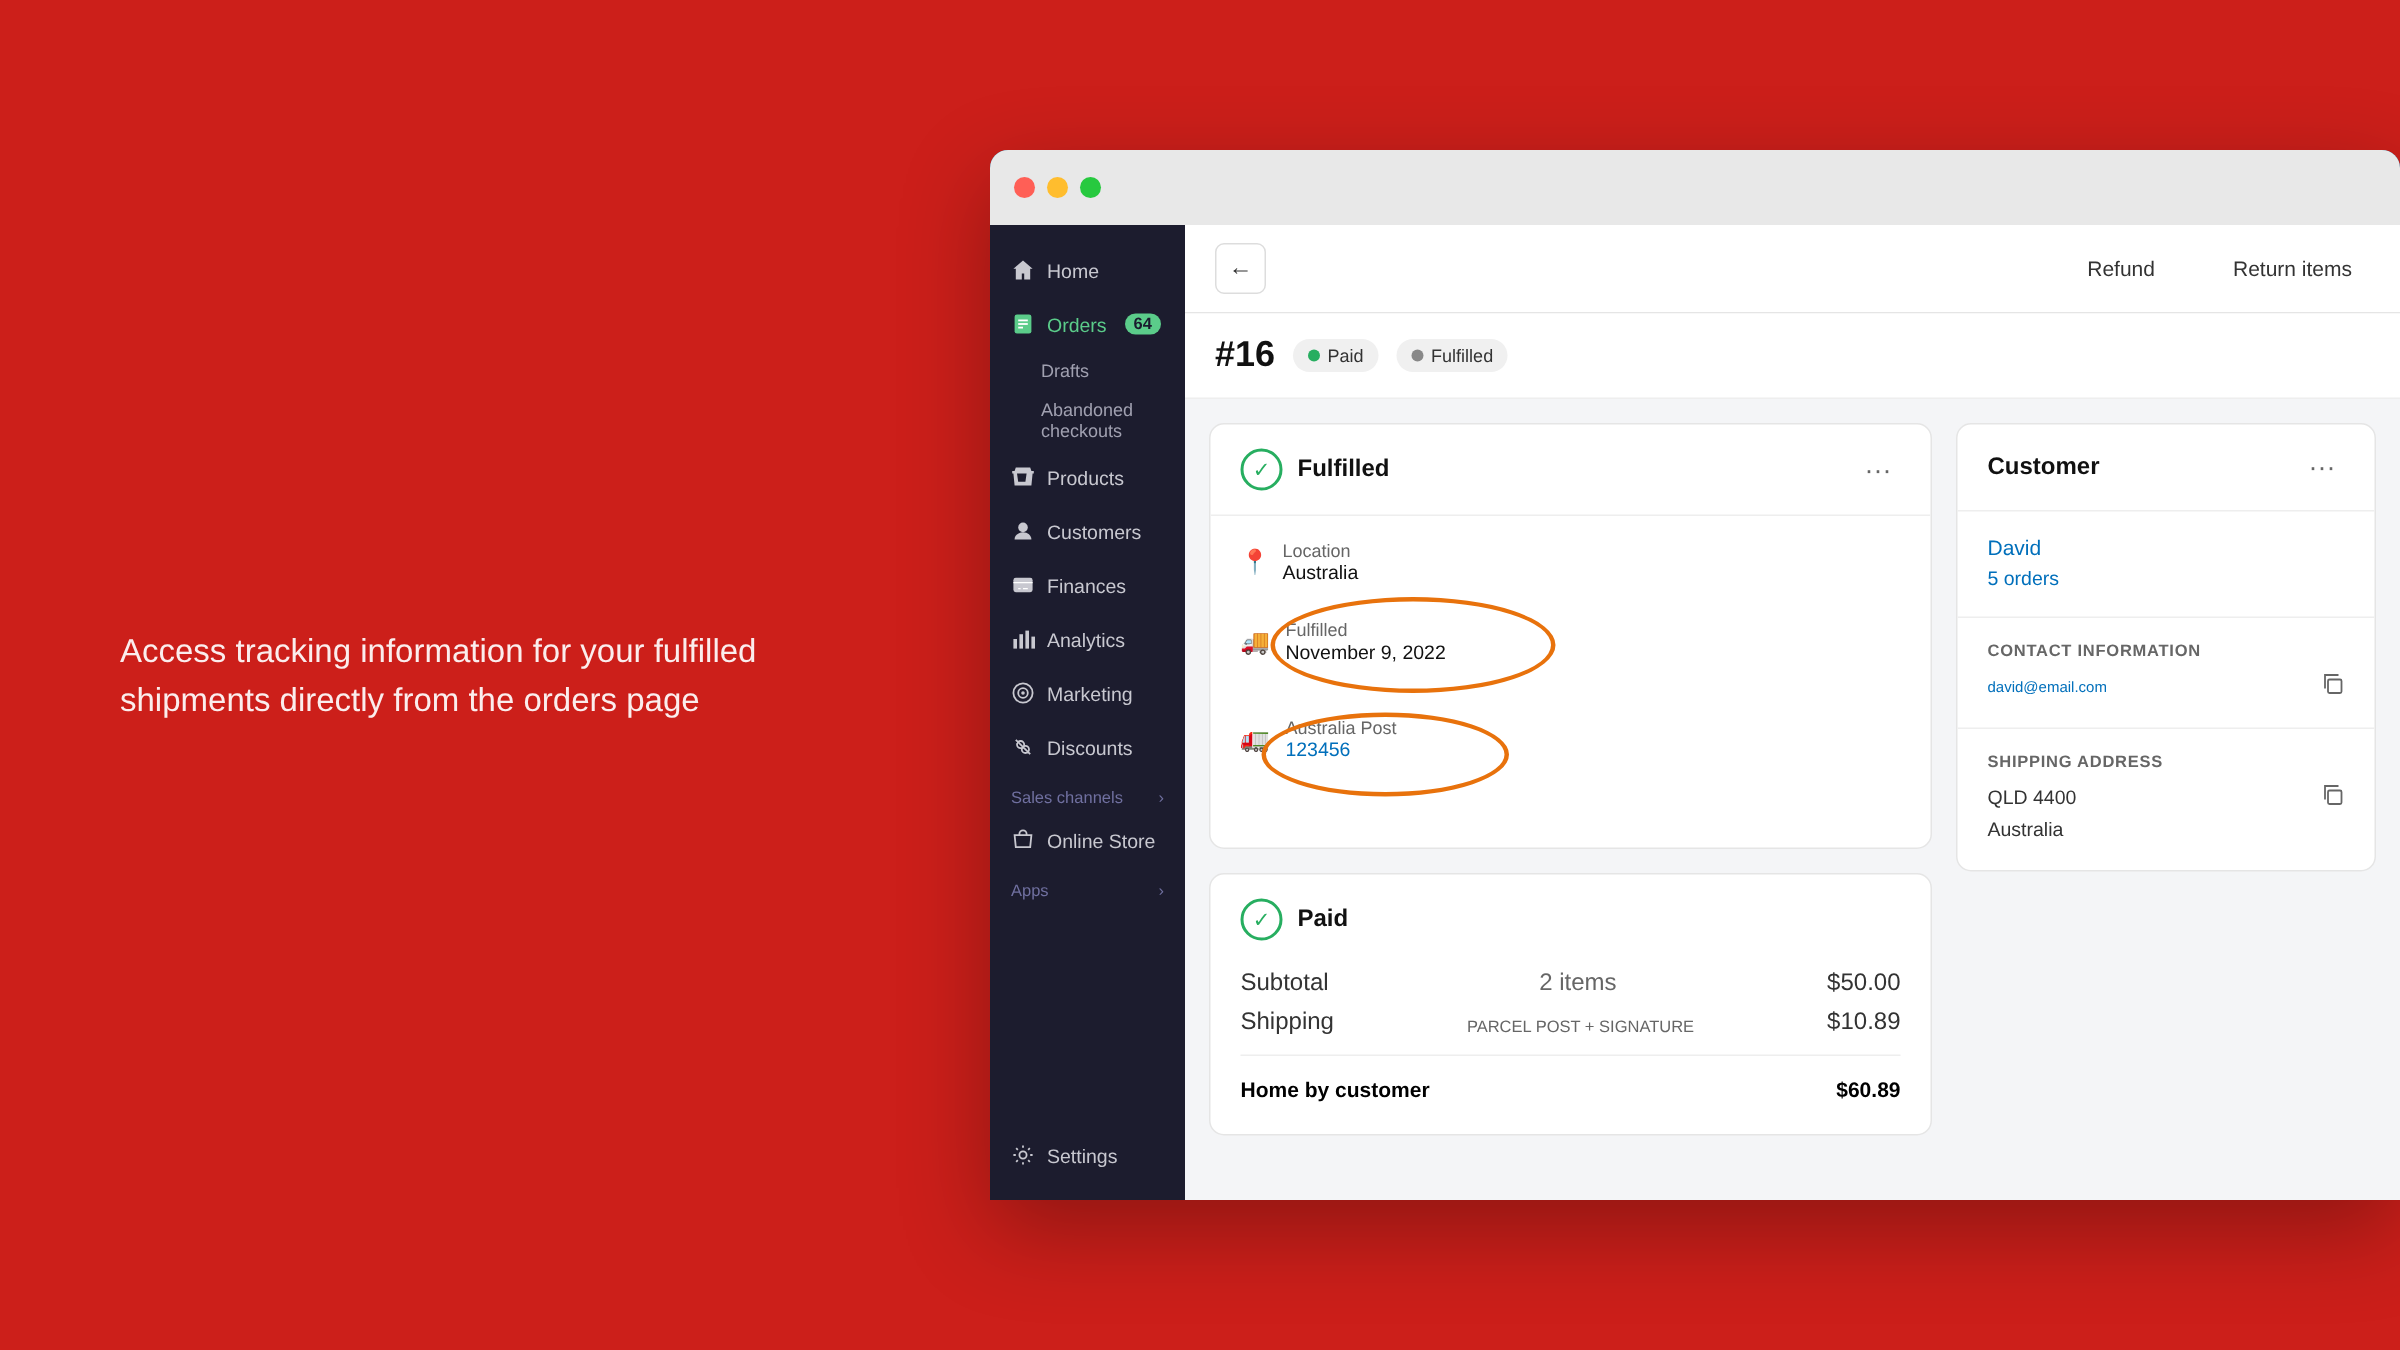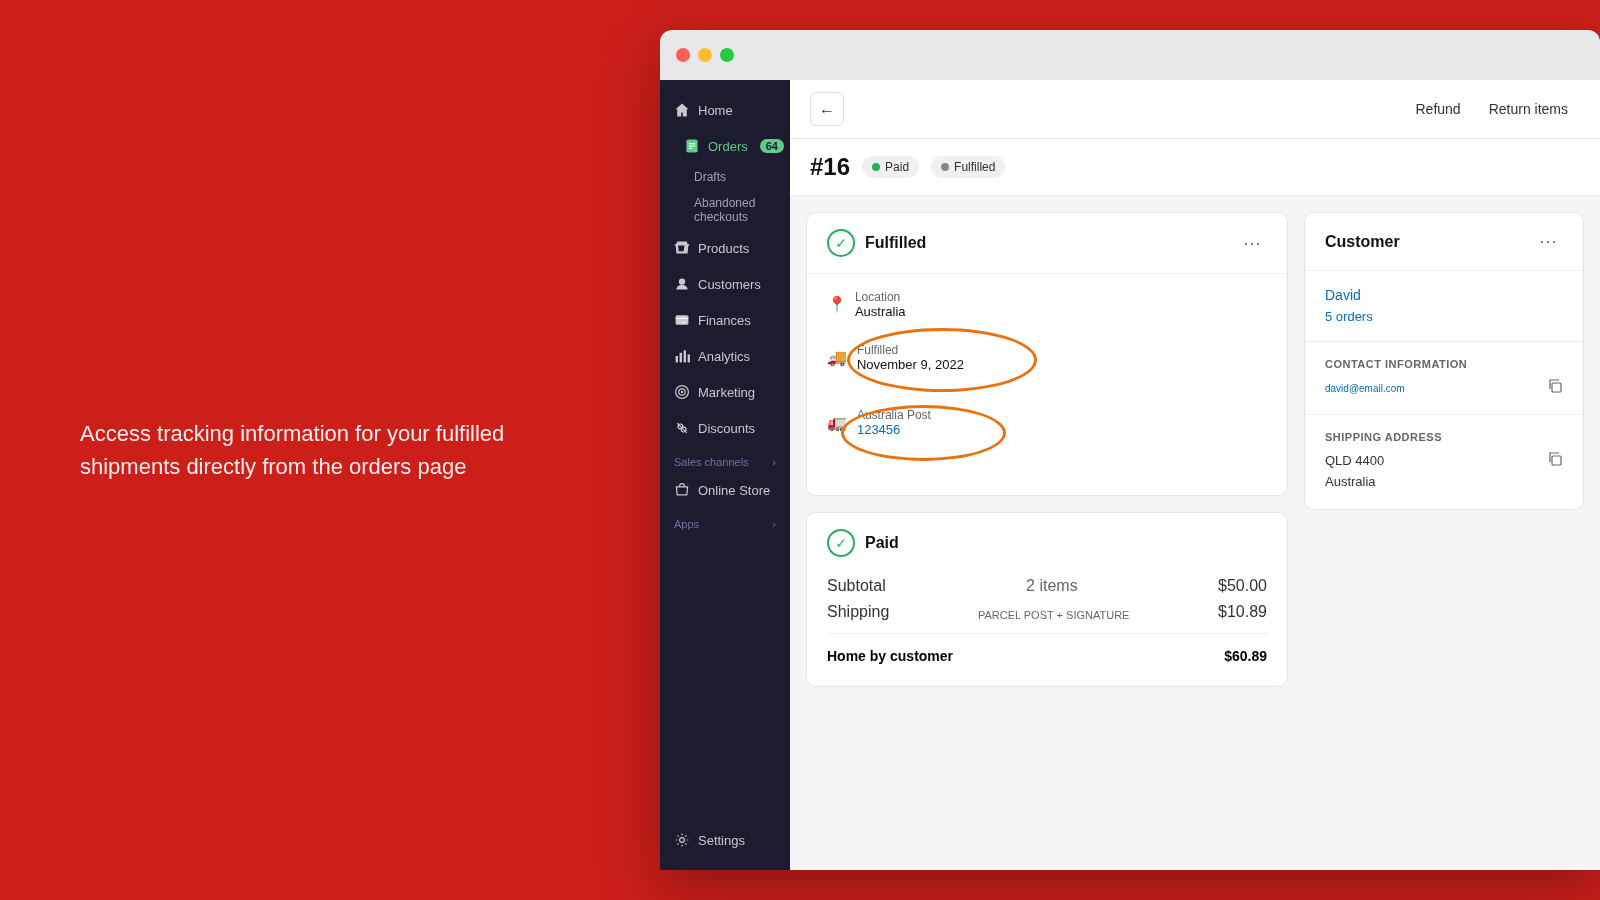--- a/index.html
+++ b/index.html
@@ -29,21 +29,21 @@
     .hero-subtitle {
       font-size: 22px;
       font-weight: 400;
       line-height: 1.5;
       opacity: 0.92;
     }
 
     
     .browser {
       flex: 1;
-      height: 840px;
+      height: 700px;
       background: #0369a1;
       border-radius: 12px 12px 0 0;
       margin-left: 20px;
       display: flex;
       flex-direction: column;
       overflow: hidden;
       box-shadow: 0 20px 60px rgba(0,0,0,0.3);
     }
     .browser-bar {
       background: #e8e8e8;
@@ -83,21 +83,21 @@
     .sidebar-item {
       display: flex;
       align-items: center;
       gap: 8px;
       padding: 10px 14px;
       color: #c8c8d0;
       font-size: 13px;
       cursor: pointer;
       text-decoration: none;
     }
-    .sidebar-item.orders-active { color: #5bcc8a; margin-left: 10px; }
+    .sidebar-item.orders-active { color: #5bcc8a; }
     .sidebar-icon {
       width: 16px;
       height: 16px;
       display: flex;
       align-items: center;
       justify-content: center;
       font-size: 14px;
     }
     .sidebar-label { font-size: 13px; }
     .badge {
@@ -166,21 +166,21 @@
       display: flex;
       align-items: center;
       justify-content: center;
       cursor: pointer;
       background: white;
       font-size: 16px;
       color: #333;
     }
     .topbar-actions {
       display: flex;
-      gap: 4px;
+      gap: 28px;
     }
     .topbar-btn {
       background: none;
       border: none;
       color: #333;
       font-size: 14px;
       cursor: pointer;
       padding: 6px 12px;
     }
 

